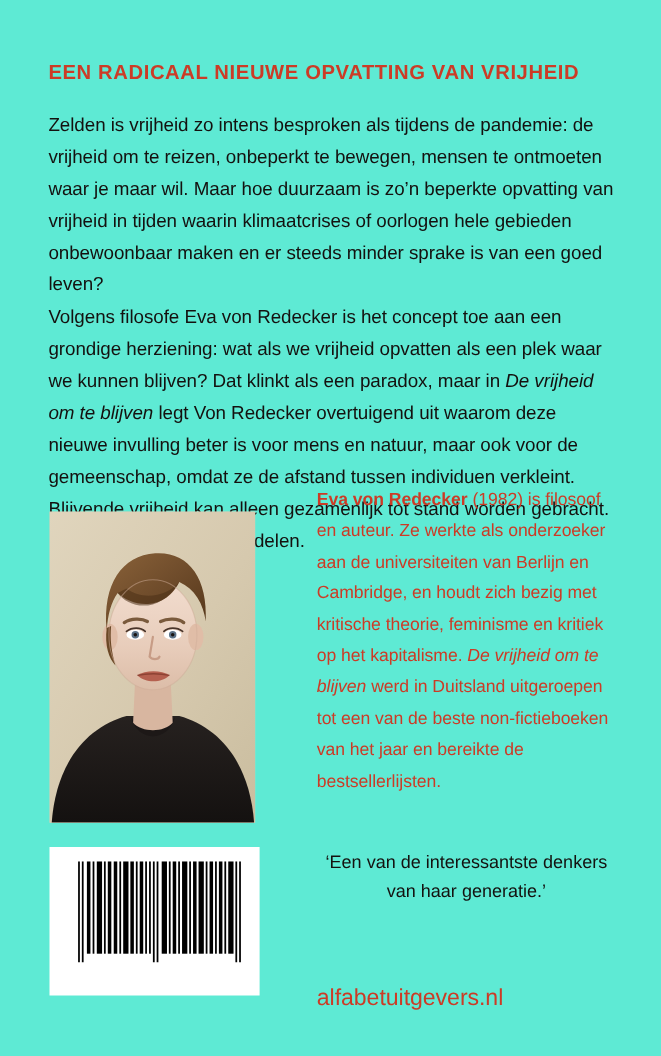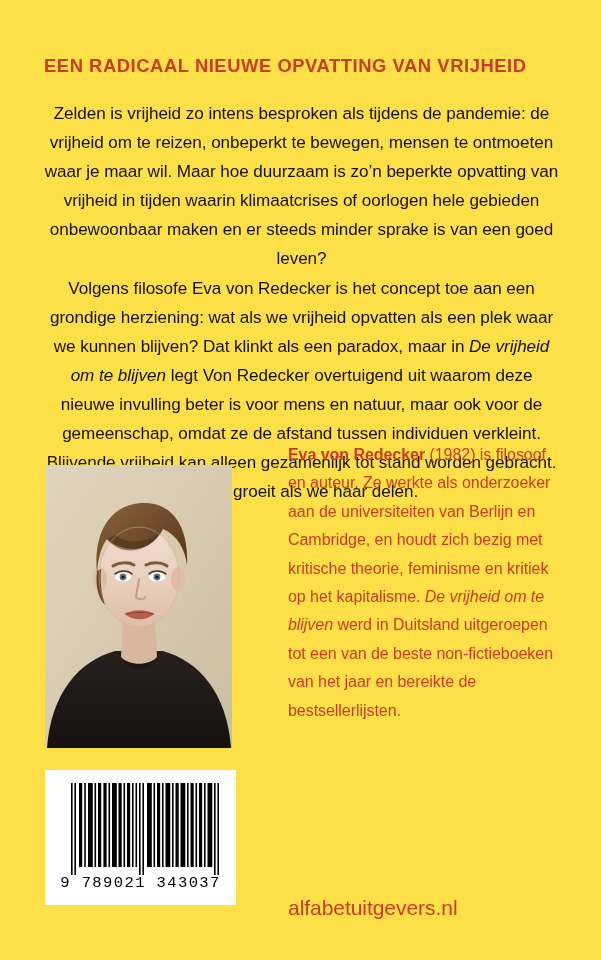--- a/index.html
+++ b/index.html
@@ -11,21 +11,21 @@
     height: 960px;
     background: #f8f7f5;
     font-family: "Liberation Sans", sans-serif;
     overflow: hidden;
     position: relative;
   }
 
   .page {
     position: absolute;
     inset: 0;
-    background: #fde047;
+    background: #5eead4;
   }
 
   
   .headline {
     position: absolute;
     left: 44px;
     top: 55px;
     width: 520px;
     color: #cc3b26;
     font-size: 18.4px;
@@ -38,21 +38,20 @@
   
   .blurb {
     position: absolute;
     left: 44px;
     top: 99px;
     width: 515px;
     color: #14110f;
     font-size: 17.1px;
     line-height: 29.1px;
     letter-spacing: -0.05px;
-    text-align: center;
   }
   .blurb p {
     margin: 0;
   }
   .blurb em {
     font-style: italic;
   }
 
   
   .author-photo {
@@ -275,19 +274,21 @@
           <rect x="120.5" y="0" width="3.2" height="84"></rect>
           <rect x="125.5" y="0" width="1.6" height="84"></rect>
           <rect x="129" y="0" width="3.2" height="84"></rect>
           <rect x="134" y="0" width="1.6" height="84"></rect>
           <rect x="137.5" y="0" width="4.8" height="84"></rect>
           <rect x="144" y="0" width="1.6" height="92"></rect>
           <rect x="147.4" y="0" width="1.6" height="92"></rect>
         </g>
       </svg>
     </div>
-    <div class="barcode-digits">9 789021 343037</div>
-  </div>
-
+  </div>
+
+  <div class="pull-quote">
+    <p>‘Een van de interessantste denkers van haar generatie.’</p>
+  </div>
 
   <div class="publisher-url">alfabetuitgevers.nl</div>
 
 </div>
 
 </body></html>

